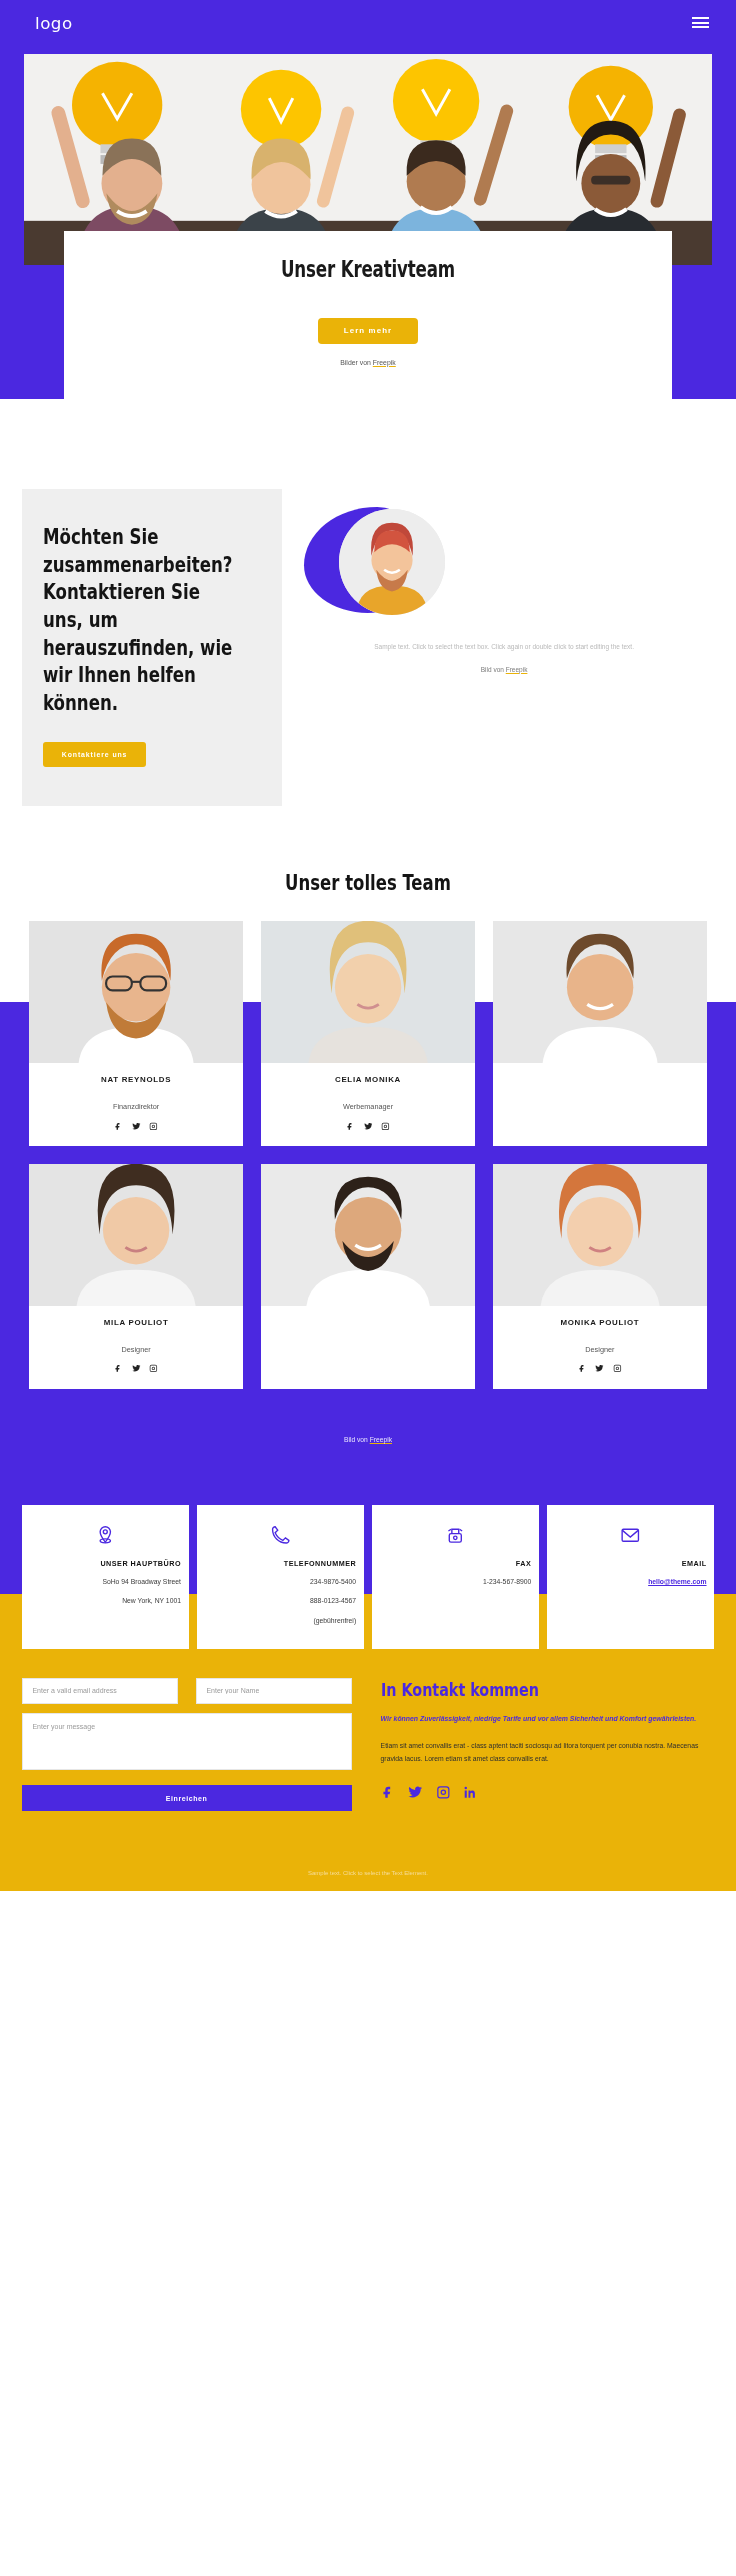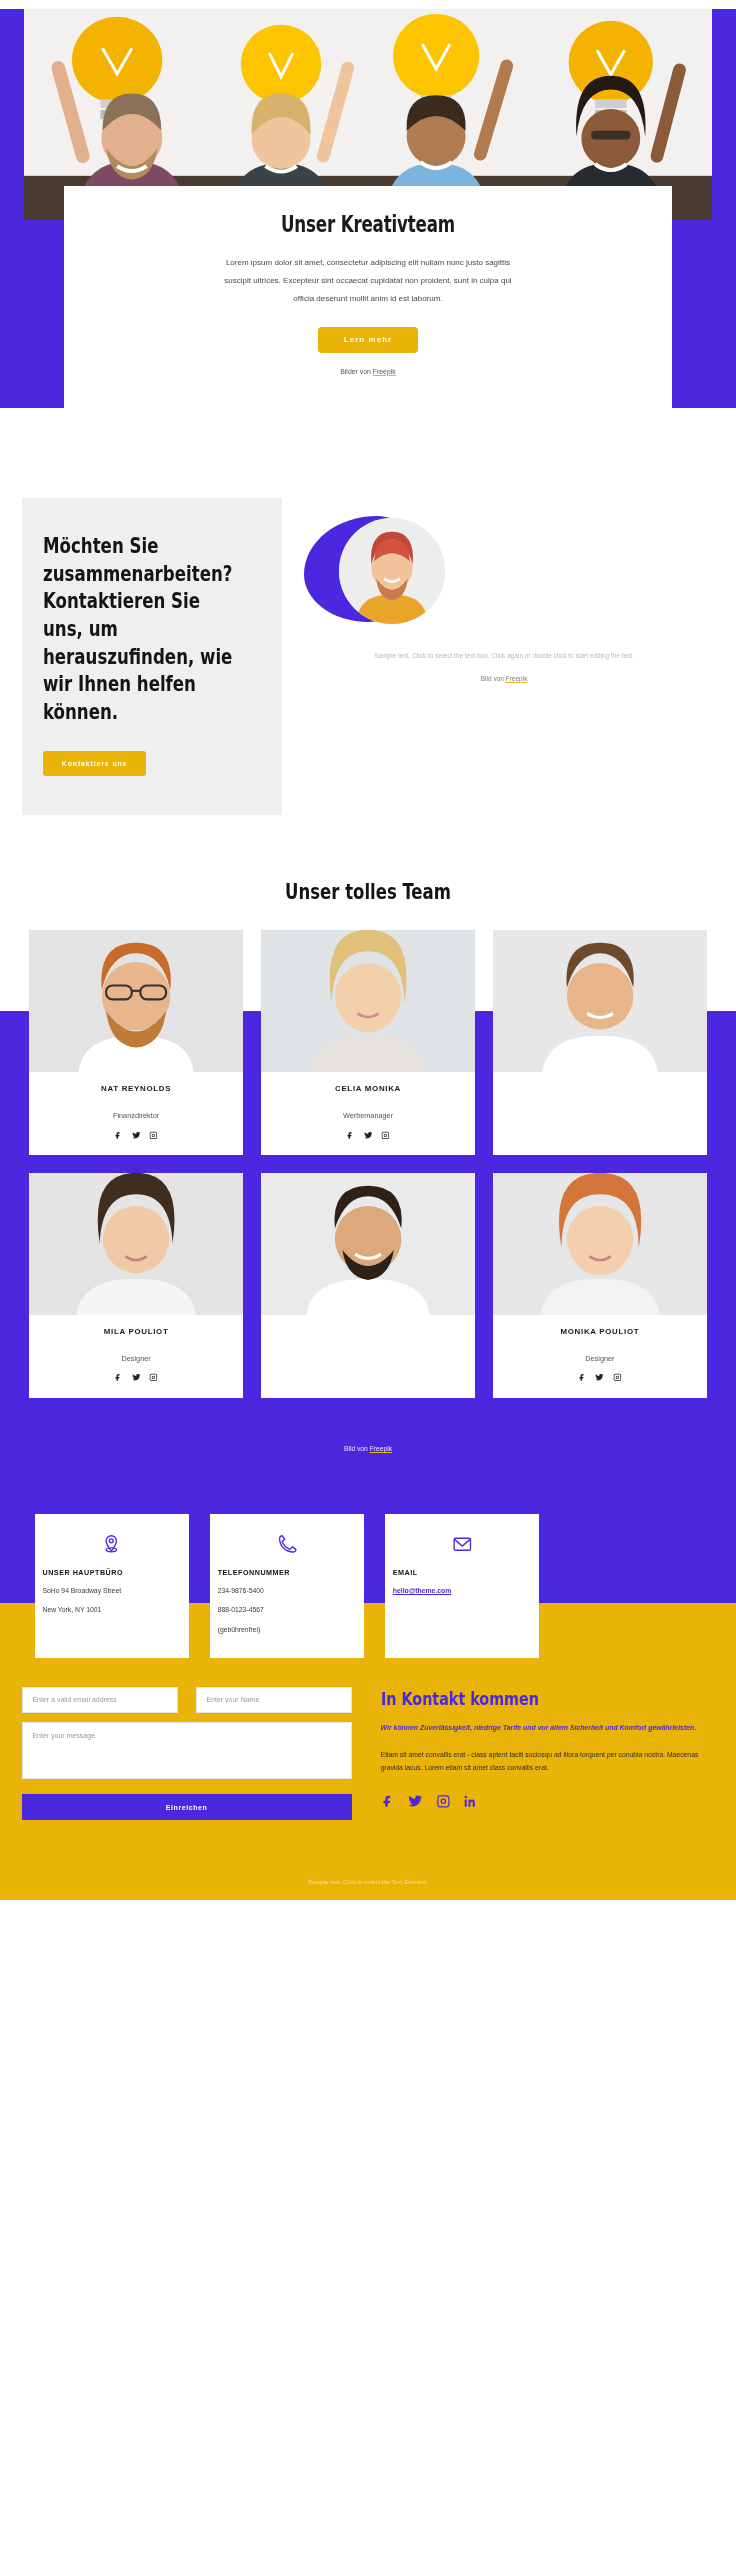--- a/index.html
+++ b/index.html
@@ -215,23 +215,22 @@
     position: relative;
     z-index: 4;
     display: grid;
     grid-template-columns: repeat(4, 1fr);
     gap: 7.9px;
     margin: 0 21.6px;
   }
   .ccard {
     background: #fff;
     padding: 17.7px 7.9px 21.6px 7.9px;
-    text-align: left;
+    text-align: right;
     min-height: 116px;
-    margin-left: 13px;
   }
   .ccard .ico { height: 25.5px; display: flex; align-items: center; justify-content: center; }
   .ccard .ico svg { width: 20.6px; height: 20.6px; stroke: #4b28e0; fill: none; stroke-width: 1.6; }
   .ccard h4 {
     font-size: 7.2px;
     font-weight: 700;
     letter-spacing: 0.5px;
     color: #121212;
     margin-top: 10.8px;
   }
@@ -317,20 +316,28 @@
     padding: 25.5px 0 15.7px 0;
     background: #eab308;
   }
 </style>
 </head>
 <body>
 
 <div class="page">
 
   <section class="hero">
+    <div class="topbar">
+      <div class="logo">logo</div>
+      <div class="burger">
+        <span></span>
+        <span></span>
+        <span></span>
+      </div>
+    </div>
 
     <div class="hero-photo-wrap">
       <svg class="photo-hero" viewBox="0 0 702 215" preserveAspectRatio="xMidYMid slice">
         <rect width="702" height="215" fill="#f2f1ef"></rect>
 
         <g>
           <ellipse cx="95" cy="52" rx="46" ry="44" fill="#f5b301"></ellipse>
           <rect x="78" y="92" width="34" height="9" fill="#cfcfcf"></rect>
           <rect x="78" y="103" width="34" height="9" fill="#b9b9b9"></rect>
           <rect x="84" y="114" width="22" height="20" fill="#9e9e9e"></rect>
@@ -388,21 +395,20 @@
           <path d="M563 130 q5-48 35-48 q30 0 35 48 q4-62-35-62 q-39 0-35 62z" fill="#221a13"></path>
           <rect x="578" y="124" width="40" height="9" rx="4" fill="#222" opacity=".75"></rect>
           <path d="M582 158 q16 12 32 0" stroke="#fff" stroke-width="4" fill="none"></path>
           <path d="M645 150 L668 62" stroke="#8b5a38" stroke-width="13" stroke-linecap="round"></path>
         </g>
       </svg>
     </div>
 
     <div class="hero-card">
       <h1>Unser Kreativteam</h1>
-      <p>Lorem ipsum dolor sit amet, consectetur adipiscing elit nullam nunc justo sagittis suscipit ultrices. Excepteur sint occaecat cupidatat non proident, sunt in culpa qui officia deserunt mollit anim id est laborum.</p>
       <button class="btn-yellow">Lern mehr</button>
       <div class="credit">
         <span>Bilder von </span><a href="#">Freepik</a>
       </div>
     </div>
     <div class="hero-bottom-white"></div>
   </section>
 
   <section class="collab">
     <div class="collab-inner">
@@ -607,20 +613,32 @@
           <svg viewBox="0 0 24 24">
               <path d="M6 2c-1.5 0-3 1.5-3 3 0 9 7 16 16 16 1.5 0 3-1.5 3-3l-4-3-3 3a18 18 0 0 1-9-9l3-3z"></path>
             </svg>
         </div>
         <h4>TELEFONNUMMER</h4>
         <div class="line">234-9876-5400</div>
         <div class="line">888-0123-4567</div>
         <div class="line">(gebührenfrei)</div>
       </div>
 
+      <div class="ccard">
+        <div class="ico">
+          <svg viewBox="0 0 24 24">
+              <rect x="5" y="10" width="14" height="10" rx="2"></rect>
+              <path d="M8 10V5h8v5"></path>
+              <circle cx="12" cy="15" r="2"></circle>
+              <path d="M4 7l3-2M20 7l-3-2"></path>
+            </svg>
+        </div>
+        <h4>FAX</h4>
+        <div class="line">1-234-567-8900</div>
+      </div>
 
       <div class="ccard">
         <div class="ico">
           <svg viewBox="0 0 24 24">
               <rect x="2.5" y="5" width="19" height="14" rx="1.5"></rect>
               <path d="M2.5 6l9.5 8 9.5-8"></path>
             </svg>
         </div>
         <h4>EMAIL</h4>
         <a class="mail" href="#">hello@theme.com</a>

